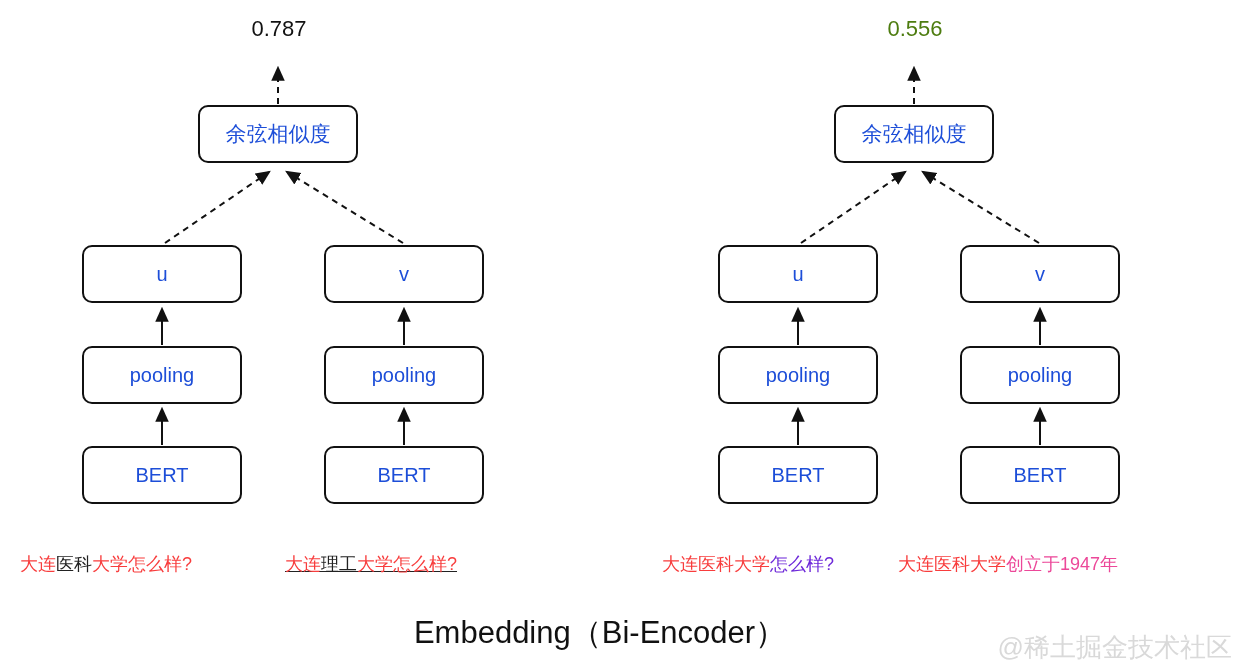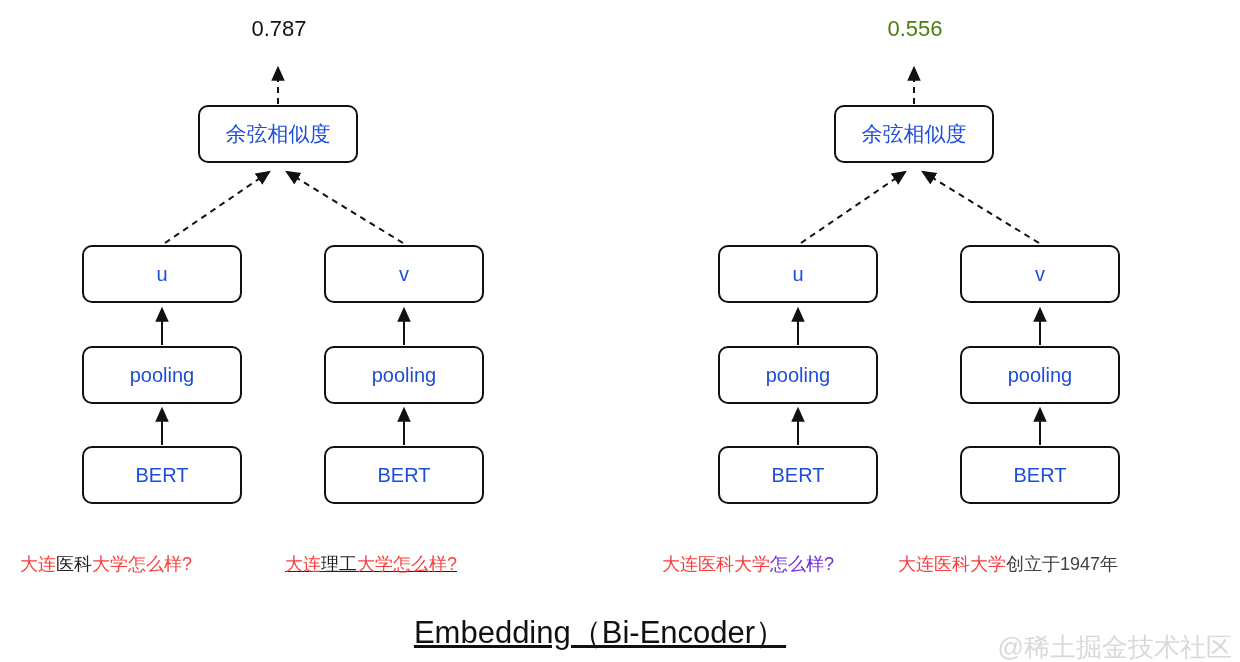--- a/index.html
+++ b/index.html
@@ -72,21 +72,20 @@
   .g2 .sent-left  { left: 26px; }
   .g2 .sent-right { left: 262px; }
   .title {
     position: absolute;
     left: 0;
     top: 612px;
     width: 1200px;
     text-align: center;
     font-size: 31px;
     color: #111111;
-    text-decoration: underline;
   }
   .watermark {
     position: absolute;
     right: 8px;
     top: 630px;
     font-size: 26px;
     color: #d9d9d9;
   }
 </style>
 </head>
@@ -183,21 +182,21 @@
       <span>BERT</span>
     </div>
     <div class="box bert-b">
       <span>BERT</span>
     </div>
 
     <div class="sentence sent-left">
       <span style="color: rgb(248, 61, 61);">大连医科大学</span><span style="color: #6d28d9;">怎么样?</span><span style="color: rgb(34, 34, 34);"></span>
     </div>
     <div class="sentence sent-right">
-      <span style="color: rgb(248, 61, 61);">大连医科大学</span><span style="color: #404040;">创立于1947年</span><span style="color: rgb(34, 34, 34);"></span>
+      <span style="color: rgb(248, 61, 61);">大连医科大学</span><span style="color: #ec4899;">创立于1947年</span><span style="color: rgb(34, 34, 34);"></span>
     </div>
   </section>
 
   <div class="title" style="color: rgb(17, 17, 17);">Embedding（Bi-Encoder）</div>
 
   <div class="watermark" style="color: rgb(217, 217, 217);">@稀土掘金技术社区</div>
 
 </div>
 
 </body></html>

